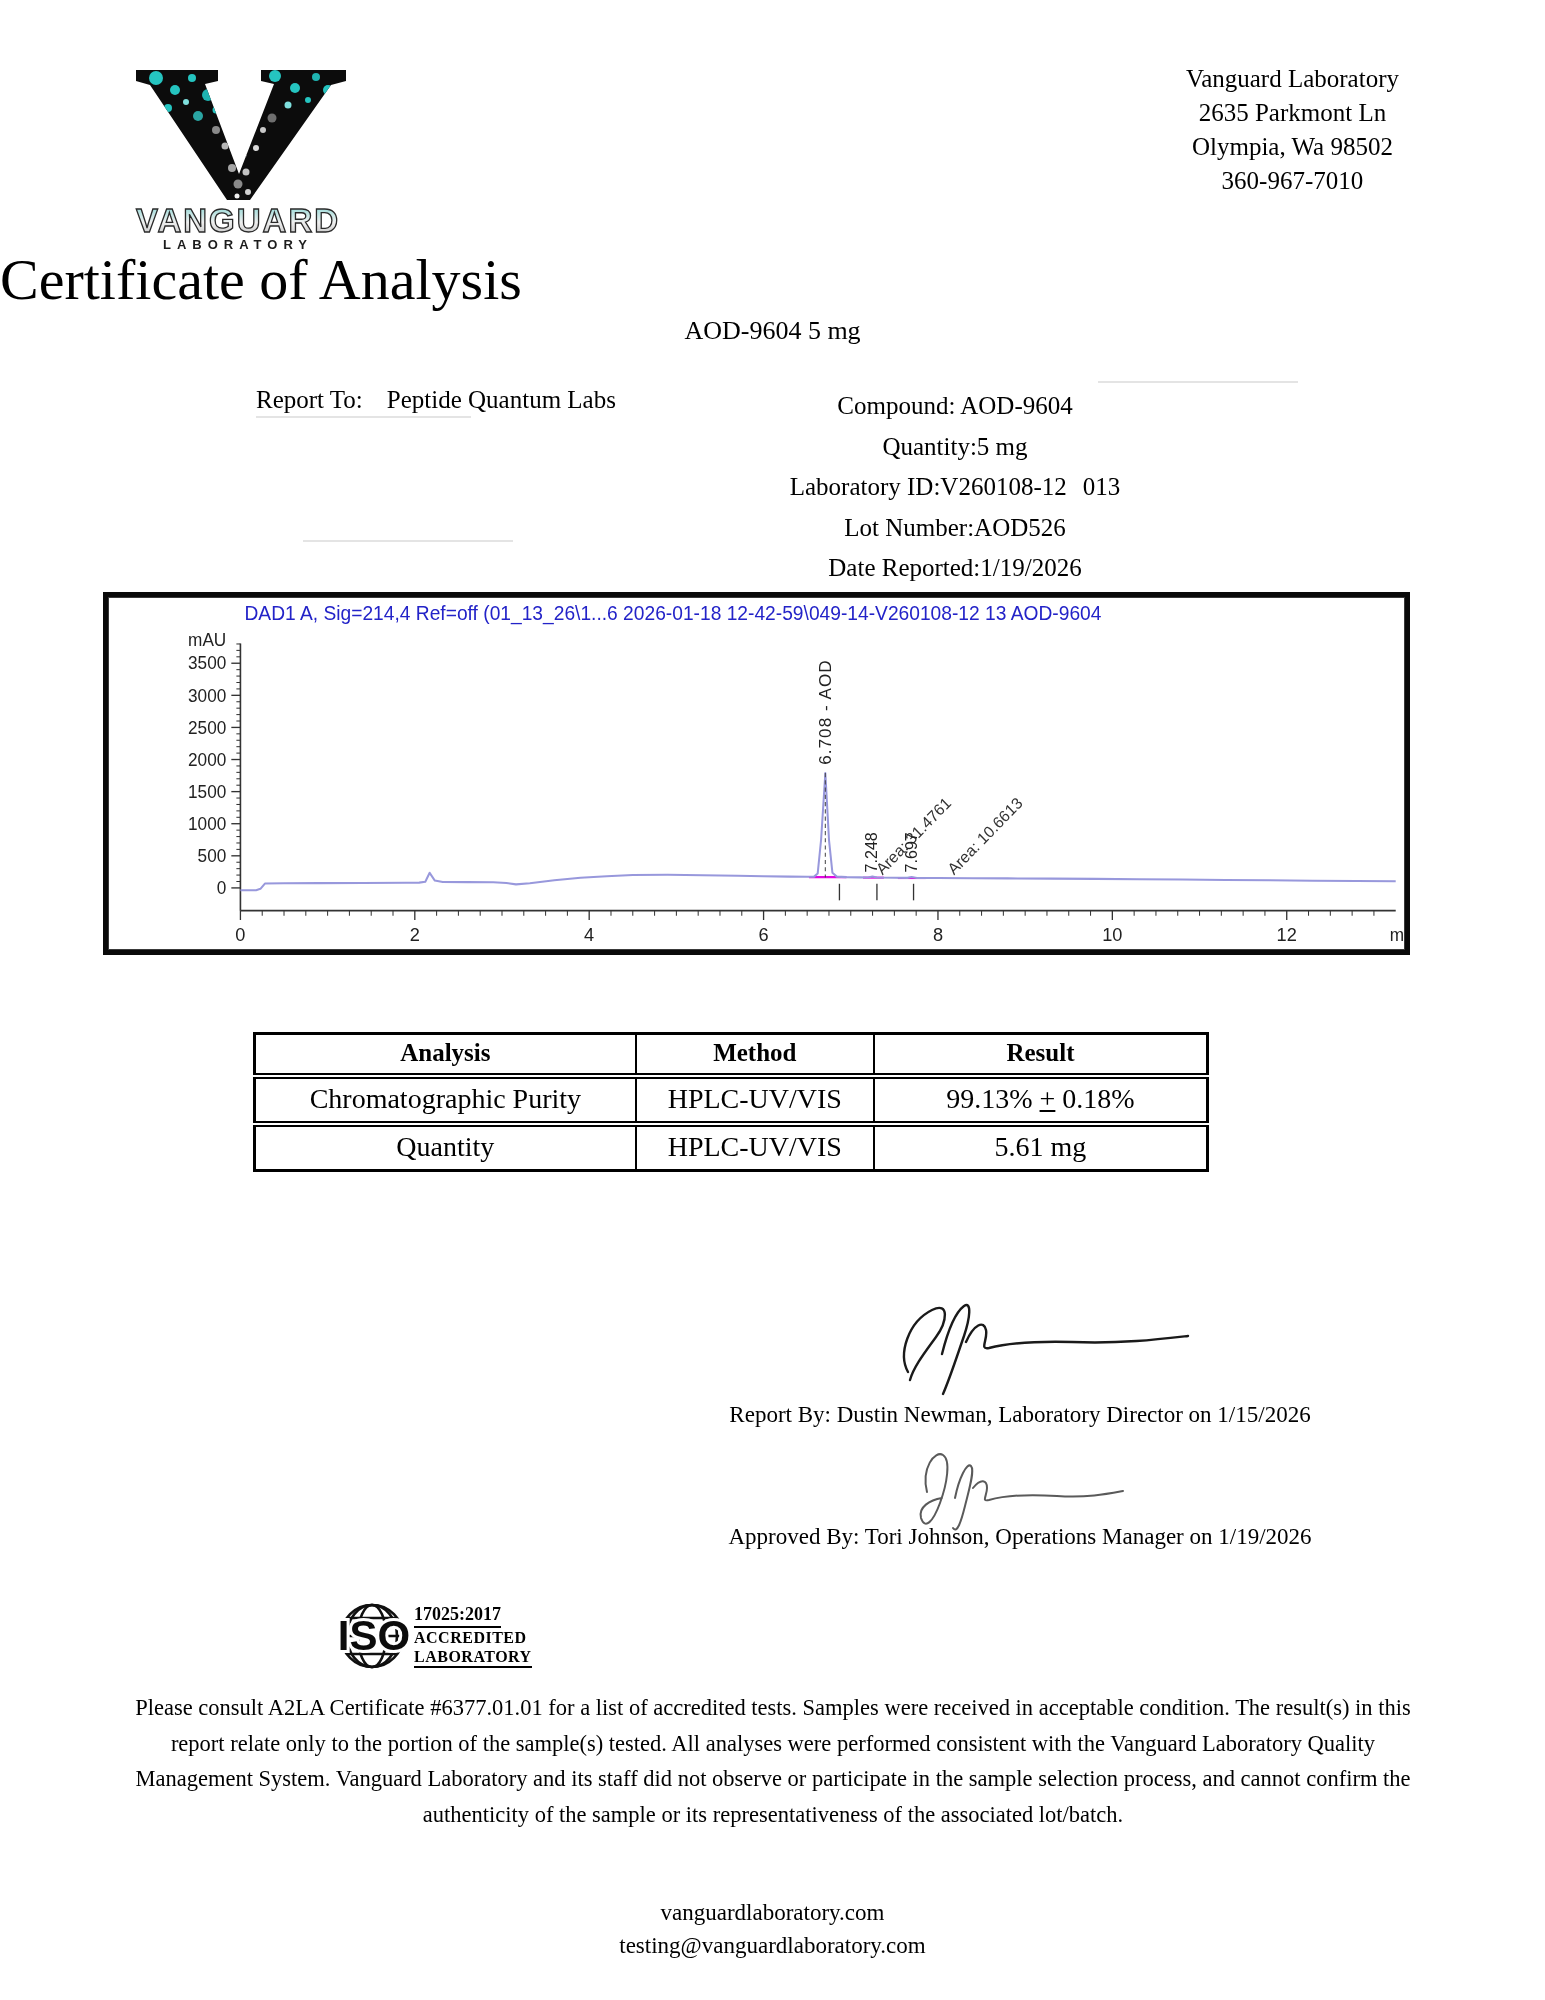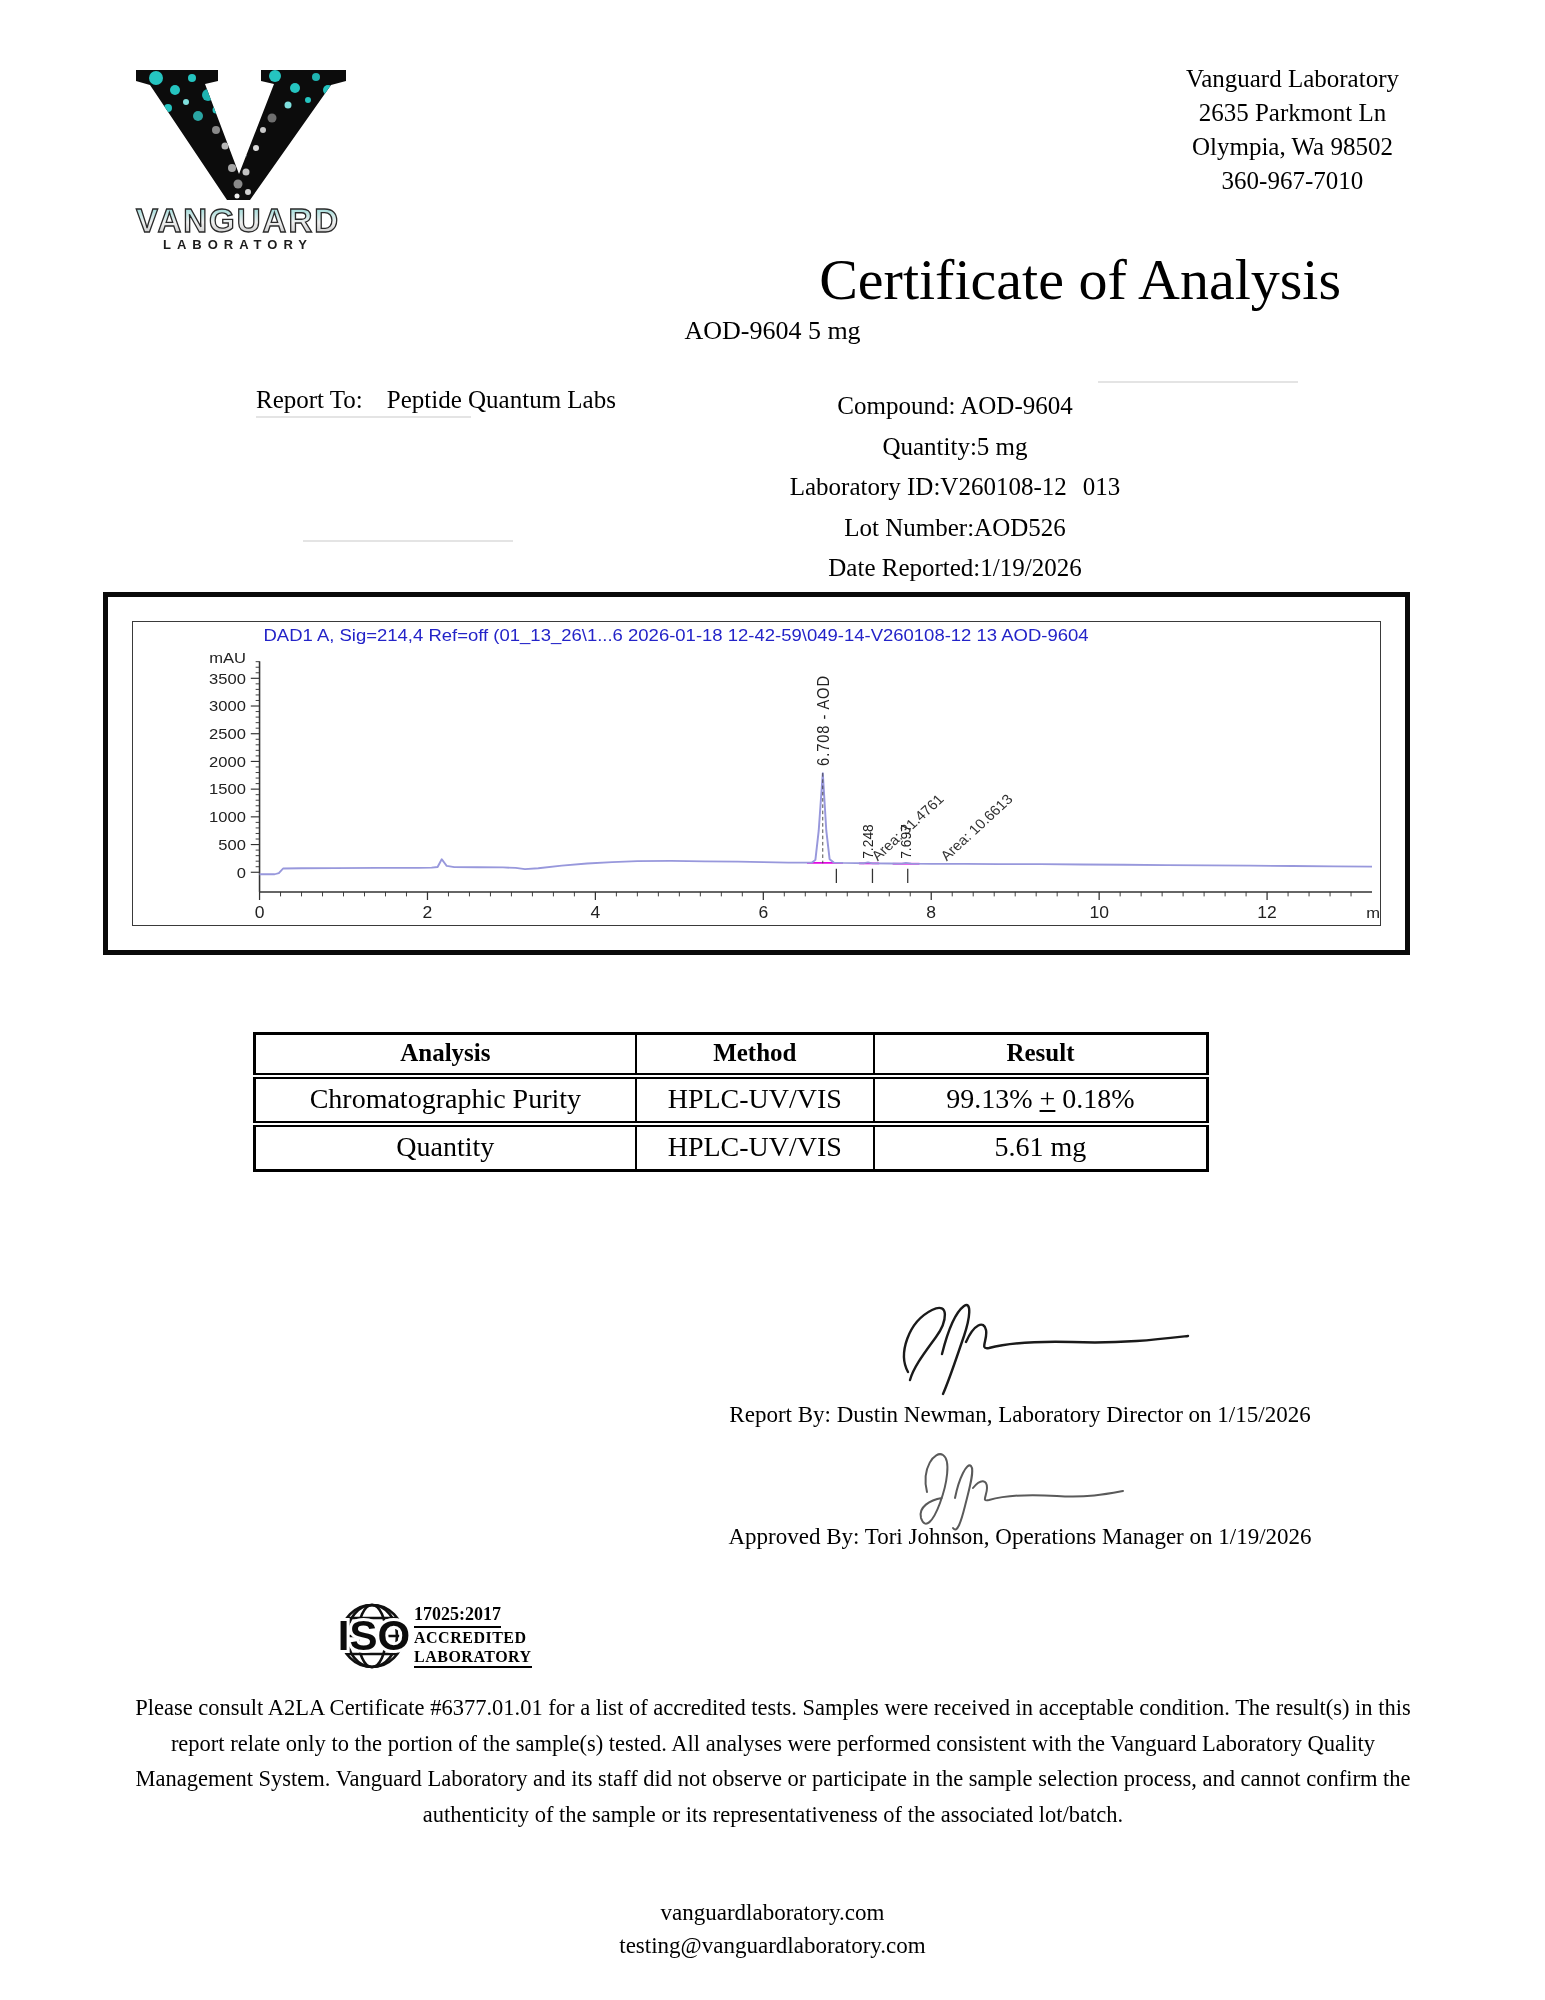--- a/index.html
+++ b/index.html
@@ -5,33 +5,33 @@
   html,body{margin:0;padding:0;}
   body{width:1545px;height:2000px;background:#fff;position:relative;overflow:hidden;
        font-family:"Liberation Serif",serif;color:#000;}
   .abs{position:absolute;}
 
   
   .logo{left:120px;top:50px;width:236px;height:205px;}
   .address{right:146px;top:62px;text-align:center;font-size:25px;line-height:34px;}
 
   
-  .doc-title{left:0;top:246px;width:1341px;text-align:right;font-size:58px;line-height:68px;}
+  .doc-title{left:0;top:246px;width:1341px;text-align:left;font-size:58px;line-height:68px;}
   .doc-subtitle{left:0;top:316px;width:1545px;text-align:center;font-size:26px;}
 
   
   .report-to{left:256px;top:386px;font-size:25px;}
   .report-to .lbl{margin-right:24px;}
   .details{left:755px;top:386px;width:400px;text-align:center;font-size:25px;line-height:40.5px;}
   .labid-extra{margin-left:16px;}
   .faint-line{background:#e4e4e4;height:2px;}
 
   
   .chart-box{left:103px;top:592px;width:1307px;height:363px;border:5px solid #0a0a0a;
-             box-sizing:border-box;padding:24px;background:#fff;}
+             box-sizing:border-box;padding:0;background:#fff;}
   .chart-inner{width:100%;height:100%;border:1.5px solid #3a3a3a;box-sizing:border-box;background:#fff;}
   .chart-inner svg{display:block;width:100%;height:100%;}
   svg text{font-family:"Liberation Sans",sans-serif;}
 
   
   table.results{left:253px;top:1032px;width:956px;border:3px solid #000;border-collapse:collapse;
                 position:absolute;table-layout:fixed;}
   table.results th,table.results td{border-left:2px solid #000;border-right:2px solid #000;
                 text-align:center;padding:4px 0 6px;}
   table.results th{font-size:25px;font-weight:bold;border-bottom:6px double #000;}

